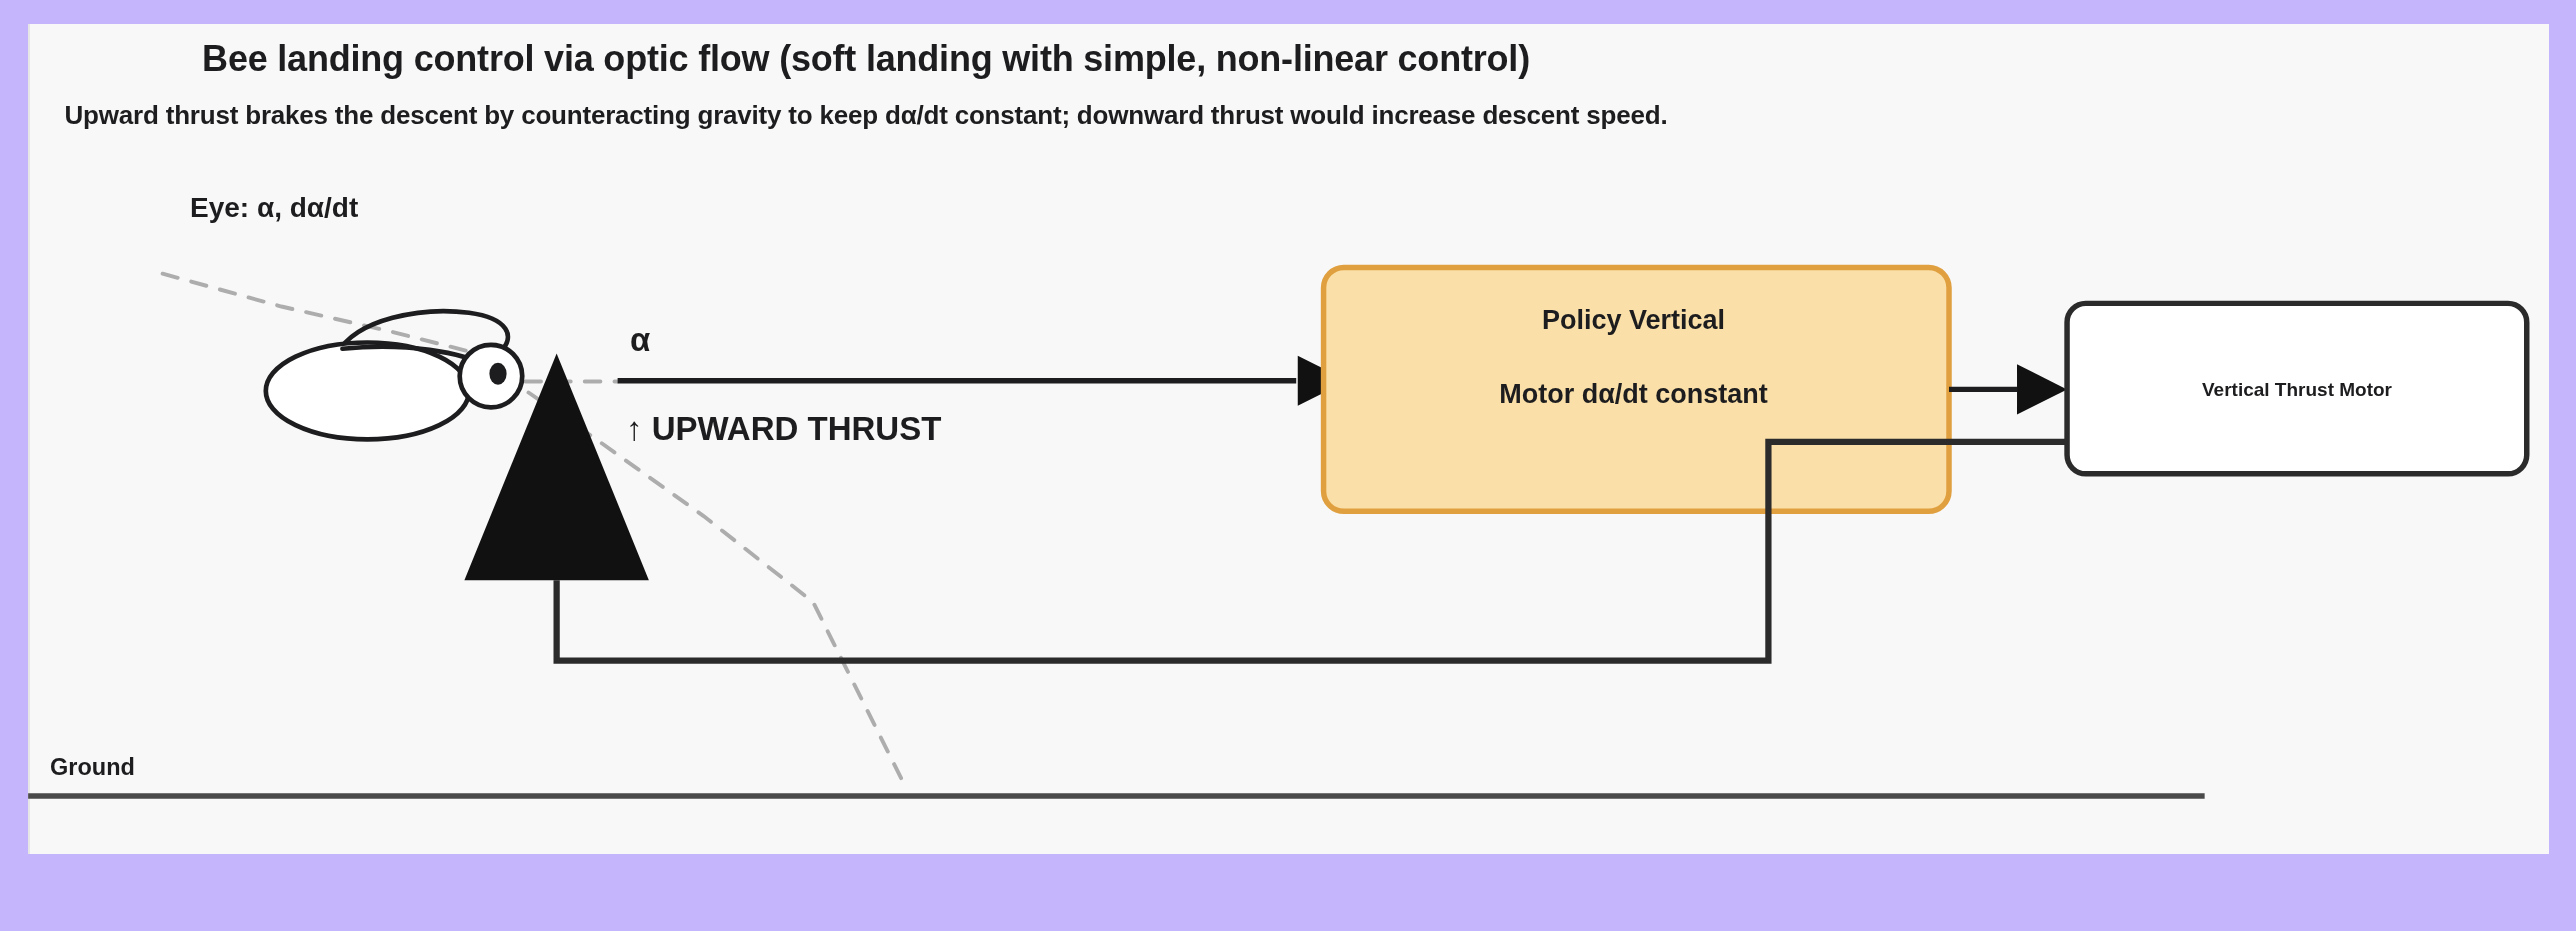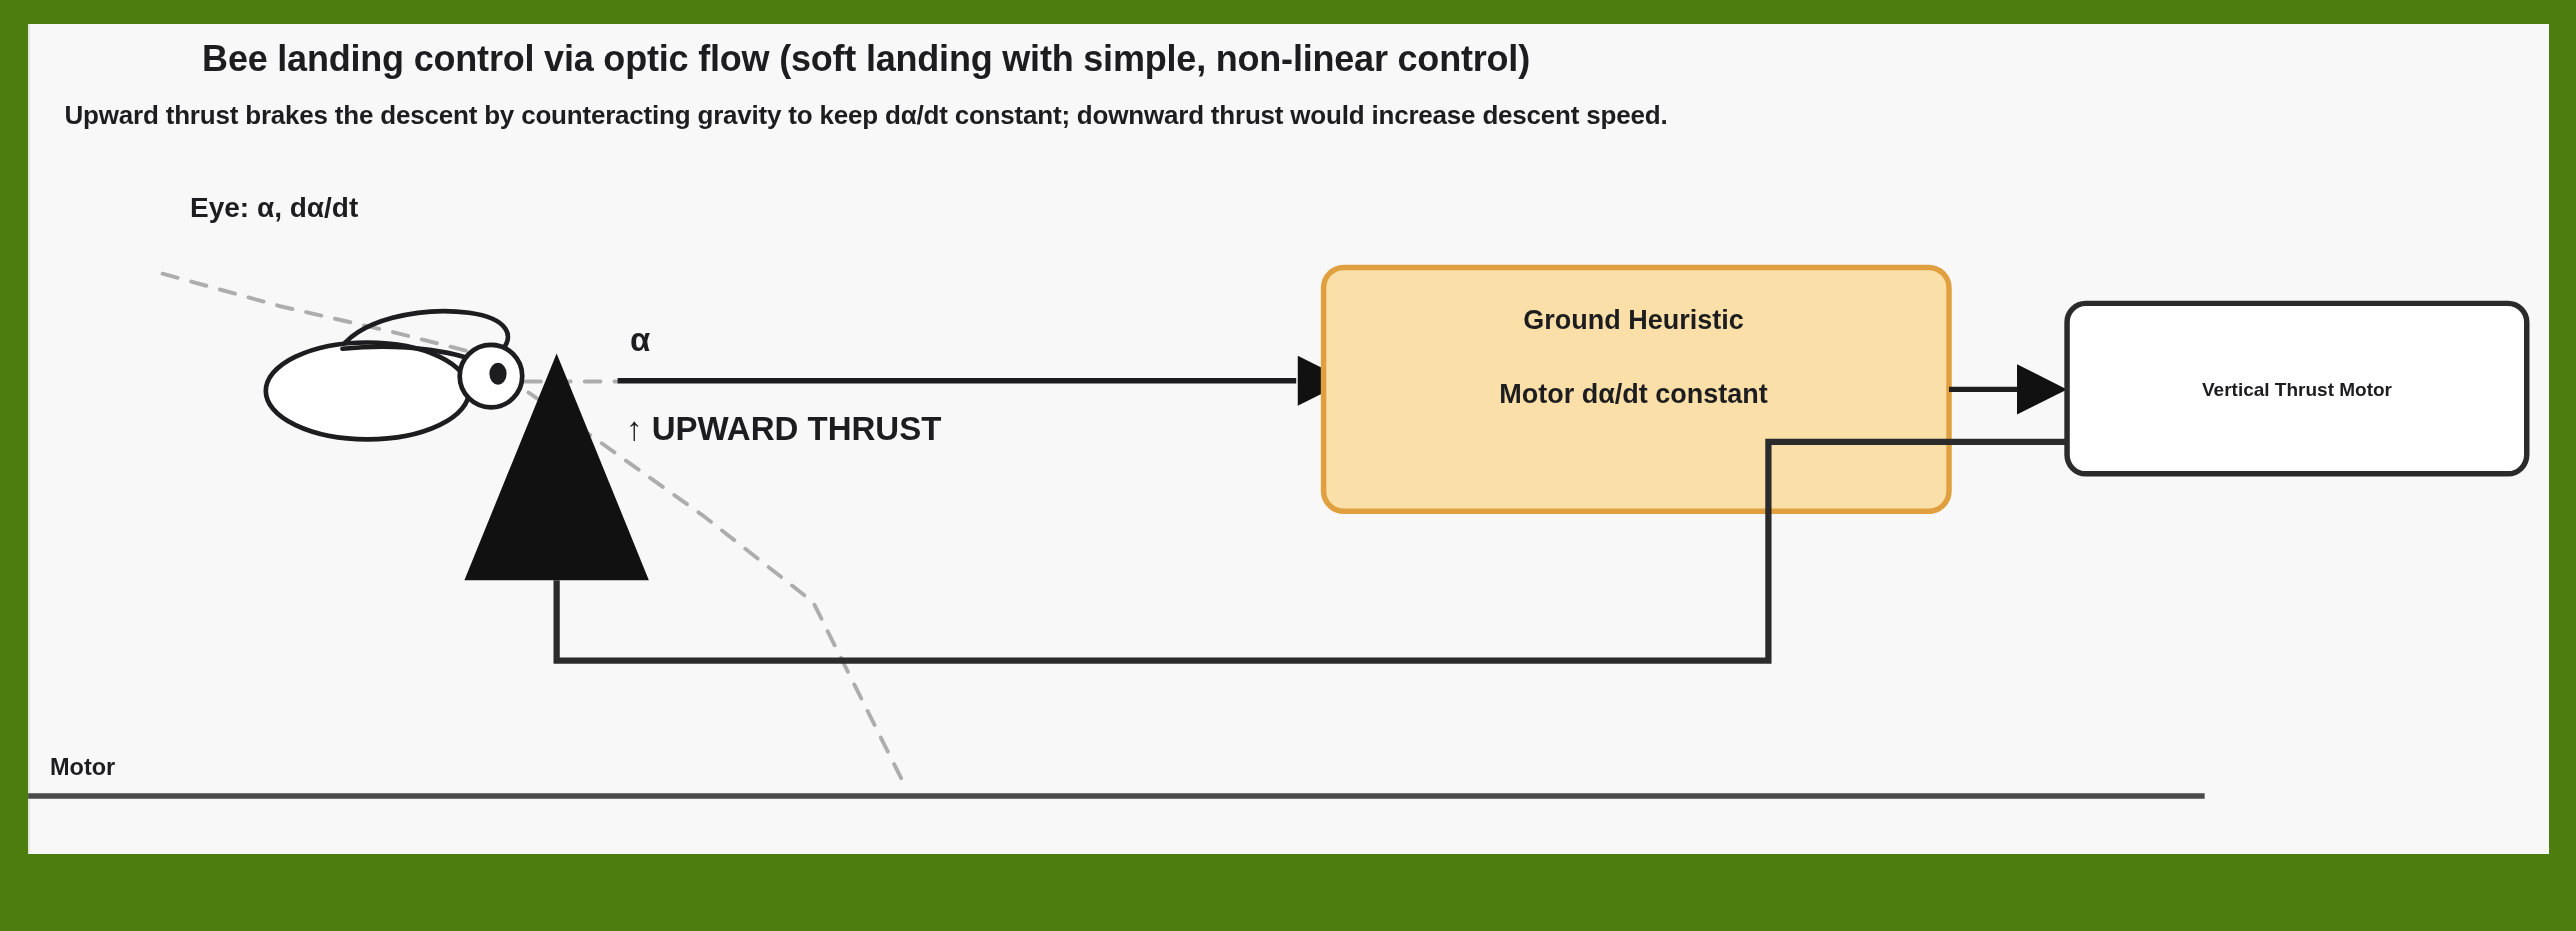--- a/index.html
+++ b/index.html
@@ -11,21 +11,21 @@
   body {
     width: 2576px;
     height: 932px;
     overflow: hidden;
     font-family: "Liberation Sans", sans-serif;
   }
   #canvas {
     position: relative;
     width: 2576px;
     height: 932px;
-    background: #4d7c0f;
+    background: #c4b5fd;
   }
   
   #panel {
     position: absolute;
     left: 28px;
     top: 23.5px;
     width: 2519px;
     height: 830px;
     background: #f8f8f8;
     border-left: 2.3px solid #e6e6e6;
@@ -150,22 +150,22 @@
   <div class="ttl" id="title">Bee landing control via optic flow (soft landing with simple, non-linear control)</div>
 
   <div class="ttl" id="subtitle">Upward thrust brakes the descent by counteracting gravity to keep dα/dt constant; downward thrust would increase descent speed.</div>
 
   <div class="lbl" id="eye-label">Eye: α, dα/dt</div>
 
   <div class="lbl" id="alpha-label">α</div>
 
   <div class="lbl" id="thrust-label">↑ UPWARD THRUST</div>
 
-  <div class="policy-line" id="policy-title">Ground Heuristic</div>
+  <div class="policy-line" id="policy-title">Policy Vertical</div>
 
   <div class="policy-line" id="policy-rule">Motor dα/dt constant</div>
 
   <div id="motor-label">Vertical Thrust Motor</div>
 
-  <div class="lbl" id="ground-label">Motor</div>
+  <div class="lbl" id="ground-label">Ground</div>
 
 </div>
 
 
 </body></html>

